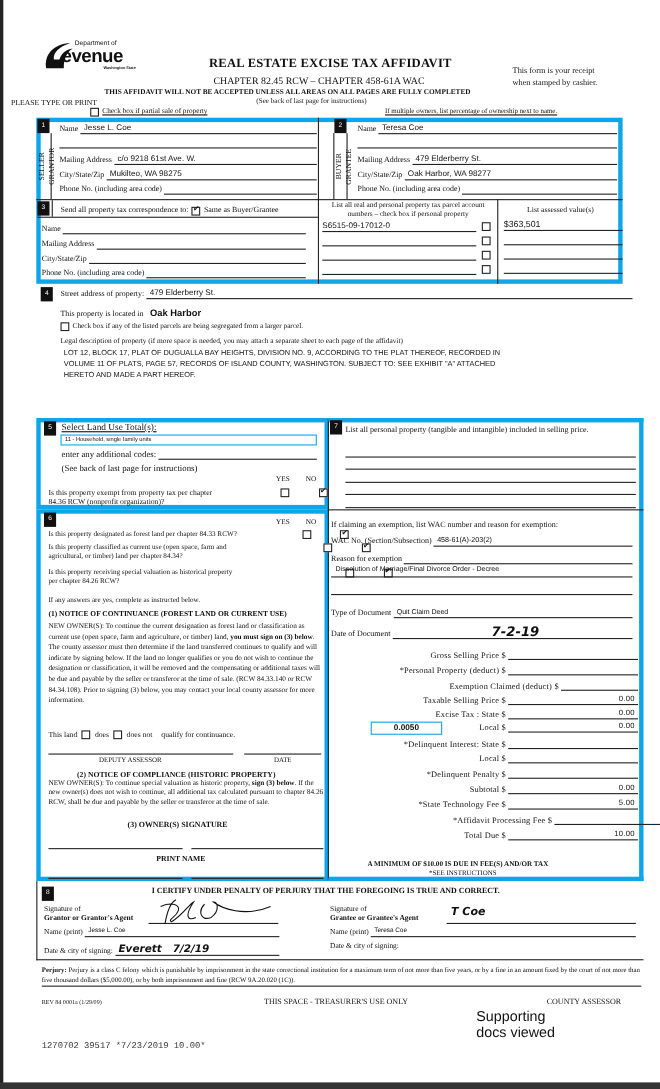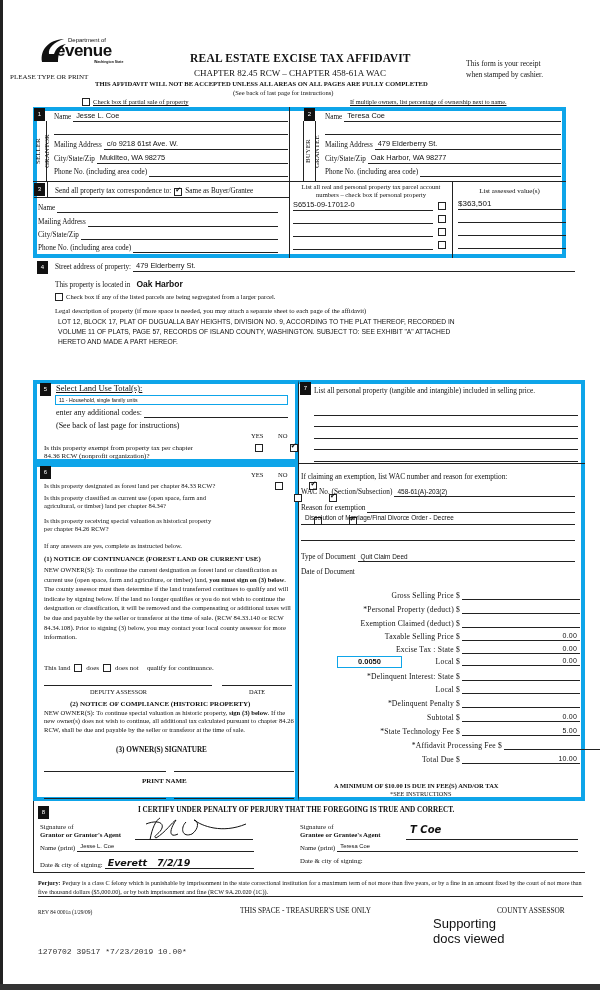--- a/index.html
+++ b/index.html
@@ -36,21 +36,21 @@
 
 
 <div class="abs" style="left:38px;top:36px;width:80px;height:30px;">
   <svg width="30" height="28" viewBox="0 0 30 28" style="position:absolute;left:0;top:0;">
     <path d="M4 26 C2 14 10 4 26 3 C16 6 10 12 11 18 L16 18 C18 12 22 9 28 8 C22 12 20 18 20 26 Z" fill="#111"></path>
   </svg>
   <span class="abs sans" style="left:30px;top:1px;font-size:6px;white-space:nowrap;">Department of</span>
   <span class="abs sans bold" style="left:18px;top:5px;font-size:17px;letter-spacing:-0.5px;">evenue</span>
   <span class="abs sans bold" style="left:56px;top:24px;font-size:3.5px;white-space:nowrap;">Washington State</span>
 </div>
-<div class="abs" style="left:10px;top:73px;font-size:7px;text-align:center;">PLEASE TYPE OR PRINT</div>
+<div class="abs" style="left:10px;top:89px;font-size:7px;text-align:center;">PLEASE TYPE OR PRINT</div>
 <div class="abs bold" style="left:190px;top:52px;font-size:11.5px;white-space:nowrap;letter-spacing:0.2px;">REAL ESTATE EXCISE TAX AFFIDAVIT</div>
 <div class="abs" style="left:194px;top:68px;font-size:9px;white-space:nowrap;">CHAPTER 82.45 RCW – CHAPTER 458-61A WAC</div>
 <div class="abs" style="left:466px;top:59px;font-size:7.5px;">This form is your receipt</div>
 <div class="abs" style="left:466px;top:70px;font-size:7.5px;">when stamped by cashier.</div>
 <div class="abs bold" style="left:95px;top:80px;font-size:6.6px;white-space:nowrap;">THIS AFFIDAVIT WILL NOT BE ACCEPTED UNLESS ALL AREAS ON ALL PAGES ARE FULLY COMPLETED</div>
 <div class="abs" style="left:233px;top:89px;font-size:6.5px;white-space:nowrap;">(See back of last page for instructions)</div>
 <div class="abs" style="left:82px;top:98px;display:flex;align-items:center;gap:3px;">
   <span class="cb"></span>
   <span style="font-size:6.6px;text-decoration:underline;">Check box if partial sale of property</span>
 </div>
@@ -265,32 +265,33 @@
     <span class="val"></span>
   </div>
 <div class="abs line sans" style="left:301px;top:514px;width:274px;height:11px;font-size:6.4px;padding-left:4px;">Dissolution of Marriage/Final Divorce Order - Decree</div>
 <div class="abs line" style="left:301px;top:540px;width:274px;"></div>
 <div class="row" style="left:301px;top:553px;width:274px;font-size:7.3px;">
     <span class="lbl">Type of Document</span>
     <span class="val fill" style="font-size:6.4px;">Quit Claim Deed</span>
   </div>
 <div class="row" style="left:301px;top:568px;width:274px;font-size:7.3px;">
     <span class="lbl">Date of Document</span>
+    <span class="val hand" style="font-size:12px;padding-left:90px;line-height:12px;">7-2-19</span>
   </div>
 
 
 <div class="fee-row" style="top:591px;">
     <span class="lbl">Gross Selling Price $</span>
     <span class="val"></span>
   </div>
 <div class="fee-row" style="top:605px;">
     <span class="lbl">*Personal Property (deduct) $</span>
     <span class="val"></span>
   </div>
-<div class="fee-row" style="top:619px;">
+<div class="fee-row" style="top:619px;padding-left:48px;">
     <span class="lbl">Exemption Claimed (deduct) $</span>
     <span class="val"></span>
   </div>
 <div class="fee-row" style="top:632px;">
     <span class="lbl">Taxable Selling Price $</span>
     <span class="val">0.00</span>
   </div>
 <div class="fee-row" style="top:645px;">
     <span class="lbl">Excise Tax : State $</span>
     <span class="val">0.00</span>

